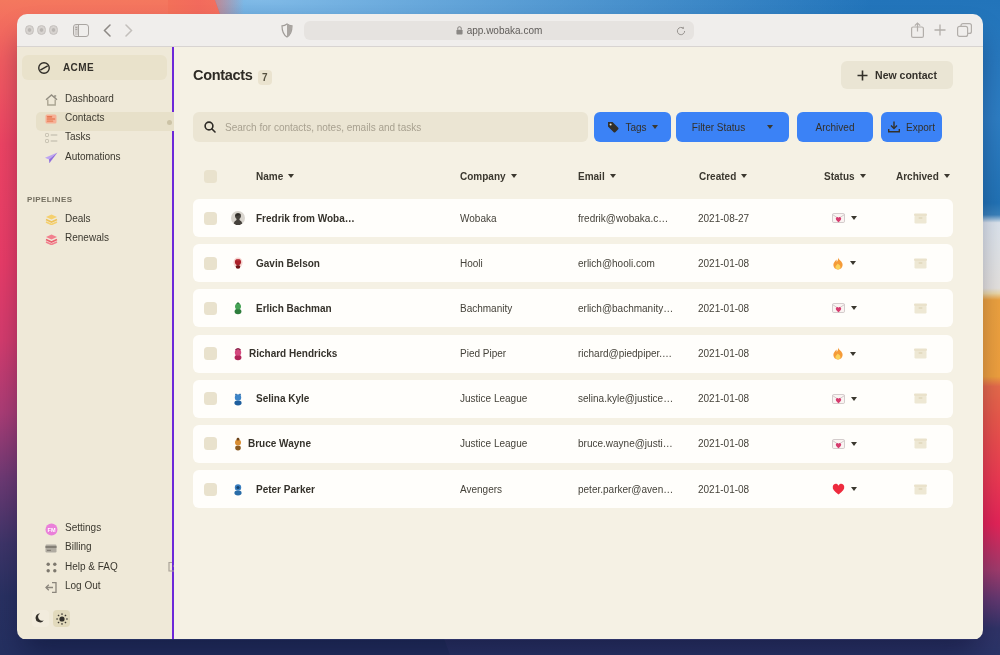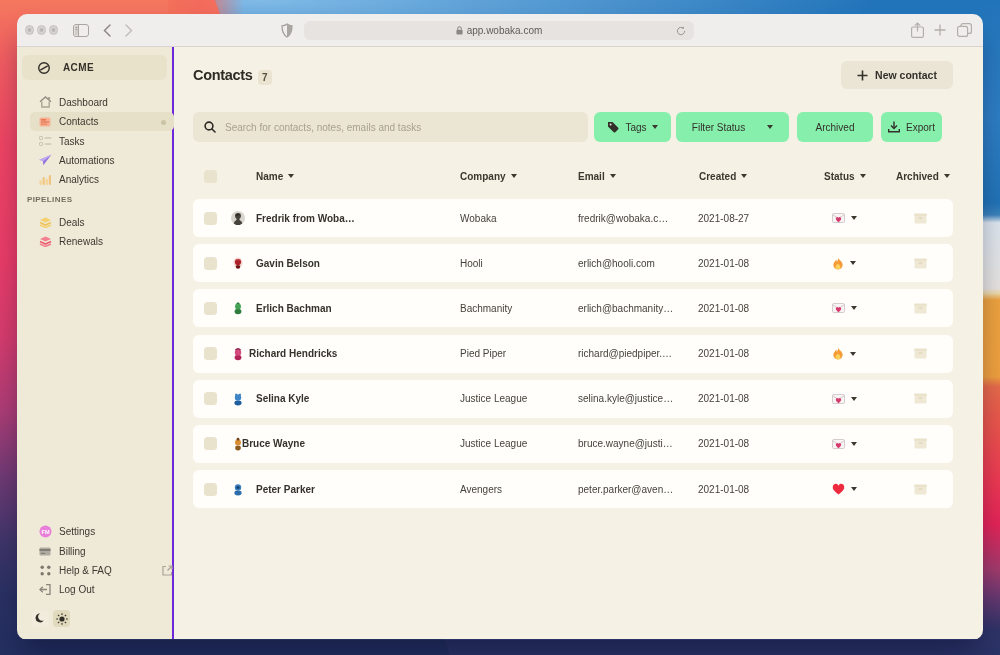--- a/index.html
+++ b/index.html
@@ -10,36 +10,36 @@
 .tb{position:relative;height:33px;background:#f0eeec;border-bottom:1px solid #d8d4d1}
 .light{position:absolute;top:11px;width:9.5px;height:9.5px;border-radius:50%;background:radial-gradient(circle,#bab6b3 0 1.4px,#d7d3d0 2.2px 100%);border:1px solid #c4c0bd}
 .tbi{position:absolute;color:#a9a5a1}
 .urlbar{position:absolute;left:287px;top:7px;width:390px;height:19px;border-radius:6px;background:#e6e3e0;color:#605d5a;font-size:10px;display:flex;align-items:center;justify-content:center}
 
 .app{display:flex;height:592px}
 aside{position:relative;width:157px;background:#efe9d8;border-right:2px solid #6d28d9;flex:none}
 main{position:relative;flex:1;background:#f5f1e4}
 
 .acme{position:absolute;left:5px;top:8px;width:145px;height:25px;background:#e9e2cb;border-radius:6px;display:flex;align-items:center;font-weight:bold;font-size:10px;color:#33302a;letter-spacing:.4px}
-.nav{position:absolute;left:13px;width:144px;height:19.4px;display:flex;align-items:center;font-size:10px;color:#3b382f}
+.nav{position:absolute;left:19px;width:144px;height:19.4px;display:flex;font-size:10px;color:#3b382f}
 .nav .ic{width:14px;height:14px;margin-left:8px;margin-right:7px;flex:none;display:flex;align-items:center;justify-content:center}
 .nav.on{background:#e7e0c9;border-radius:5px}
 .dot{position:absolute;left:131px;top:7.5px;width:5px;height:5px;border-radius:50%;background:#ccc3a6}
 .plabel{position:absolute;left:10px;font-size:8px;font-weight:bold;color:#736e5f;letter-spacing:.4px}
 .toggle{position:absolute;left:15px;top:563px;display:flex}
 .tgbtn{width:17px;height:17px;border-radius:4px;display:flex;align-items:center;justify-content:center;background:#f2ecdd}
 .tgbtn.on{background:#e2dabc}
 
 .h1{position:absolute;left:19px;top:20px;font-size:14.5px;font-weight:bold;color:#2e2b25;letter-spacing:-0.3px}
 .badge{position:absolute;left:84px;top:22.5px;background:#eae3cf;border-radius:4px;font-size:10px;font-weight:bold;color:#55503f;padding:2px 4px}
 .newbtn{position:absolute;left:667px;top:14px;width:112px;height:28px;background:#eae5d4;border-radius:6px;display:flex;align-items:center;justify-content:center;font-size:10.5px;font-weight:bold;color:#33302a}
 
 .srow{position:absolute;top:65px;left:19px;right:32px;height:30px}
 .sbox{position:absolute;left:0;top:0;width:395px;height:30px;background:#ebe5d3;border-radius:6px;display:flex;align-items:center;font-size:10px;color:#a8a190}
-.fbtn{position:absolute;top:0;height:30px;background:#86efac;border-radius:6px;display:flex;align-items:center;justify-content:center;font-size:10px;color:#33302a}
+.fbtn{position:absolute;top:0;height:30px;background:#3b82f6;border-radius:6px;display:flex;align-items:center;justify-content:center;font-size:10px;color:#33302a}
 
 .thead{position:absolute;top:114px;left:19px;right:24px;height:30px;font-size:10px;font-weight:bold;color:#3b382f}
 .thead .th{position:absolute;top:0;height:30px;display:flex;align-items:center}
 .rows{position:absolute;top:152px;left:19px;right:30px}
 .row{position:relative;height:38px;background:#fffefb;border-radius:6px;margin-bottom:7.2px;font-size:10px;color:#45423a}
 .cell{position:absolute;top:0;height:38px;display:flex;align-items:center}
 .nm{font-weight:bold;color:#35322b}
 .cb{width:13px;height:13px;background:#e9e2cd;border-radius:3.5px;display:inline-block}
 .caret{display:inline-block;width:0;height:0;border-left:3.5px solid transparent;border-right:3.5px solid transparent;border-top:4px solid #3b382f;margin-left:5px;vertical-align:1.5px}
 .em{white-space:nowrap}
@@ -141,31 +141,20 @@
       <div class="nav" style="top:103.8px">
         <span class="ic">
             <svg width="14" height="12" viewBox="0 0 14 12">
               <path d="M13.5 0.5 L1 5.8 L5 7.6 Z" fill="#bda5f2"></path>
               <path d="M13.5 0.5 L5 7.6 L5.4 11.3 L7.3 8.6 Z" fill="#8f6cdd"></path>
               <path d="M13.5 0.5 L5.4 11.3 L7.3 8.6 Z" fill="#ab8fe8"></path>
             </svg>
           </span>
         Automations
       </div>
-      <div class="nav" style="top:123.2px">
-        <span class="ic">
-            <svg width="12" height="11" viewBox="0 0 12 11">
-              <rect x="0.5" y="6" width="2.2" height="5" rx="1" fill="#f4d494"></rect>
-              <rect x="3.6" y="3" width="2.2" height="8" rx="1" fill="#f0c67e"></rect>
-              <rect x="6.7" y="4.8" width="2.2" height="6.2" rx="1" fill="#f4d494"></rect>
-              <rect x="9.8" y="1" width="2.2" height="10" rx="1" fill="#f0c67e"></rect>
-            </svg>
-          </span>
-        Analytics
-      </div>
       <div class="plabel" style="top:148px">PIPELINES</div>
       <div class="nav" style="top:165.9px">
         <span class="ic">
             <svg width="13" height="11" viewBox="0 0 13 11">
               <path d="M6.5 0.5 L12 3 L6.5 5.5 L1 3 Z" fill="#f5d06e"></path>
               <path d="M1 5.5 L6.5 8 L12 5.5" fill="none" stroke="#eec25a" stroke-width="1.6"></path>
               <path d="M1 8 L6.5 10.5 L12 8" fill="none" stroke="#f5d06e" stroke-width="1.6"></path>
             </svg>
           </span>
         Deals
@@ -450,21 +439,21 @@
           <span class="cell" style="left:11px">
               <span class="cb"></span>
             </span>
           <span class="cell" style="left:38px">
               <svg width="14" height="14" viewBox="0 0 14 14">
                 <ellipse cx="7" cy="11" rx="2.8" ry="2.4" fill="#8a5a20"></ellipse>
                 <circle cx="7" cy="5.5" r="3" fill="#d98e33"></circle>
                 <circle cx="7" cy="2.2" r="1.4" fill="#6d4318"></circle>
               </svg>
             </span>
-          <span class="cell nm" style="left:49px">Bruce Wayne</span>
+          <span class="cell nm" style="left:55px">Bruce Wayne</span>
           <span class="cell" style="left:267px">Justice League</span>
           <span class="cell" style="left:385px">
               <span class="em">bruce.wayne@justi…</span>
             </span>
           <span class="cell" style="left:505px">2021-01-08</span>
           <span class="cell" style="left:639px">
               <svg width="13" height="10" viewBox="0 0 13 10">
                 <rect x="0.5" y="0.5" width="12" height="9" rx="1.2" fill="#faf4f2" stroke="#c9c0c2" stroke-width="0.8"></rect>
                 <path d="M0.5 1.5 L6.5 5.5 L12.5 1.5" fill="none" stroke="#c9c0c2" stroke-width="0.8"></path>
                 <path d="M6.5 9.2 C4.2 7.4 3.2 6 4.1 4.7 C4.8 3.8 6 4 6.5 4.8 C7 4 8.2 3.8 8.9 4.7 C9.8 6 8.8 7.4 6.5 9.2 Z" fill="#d63b6e"></path>

